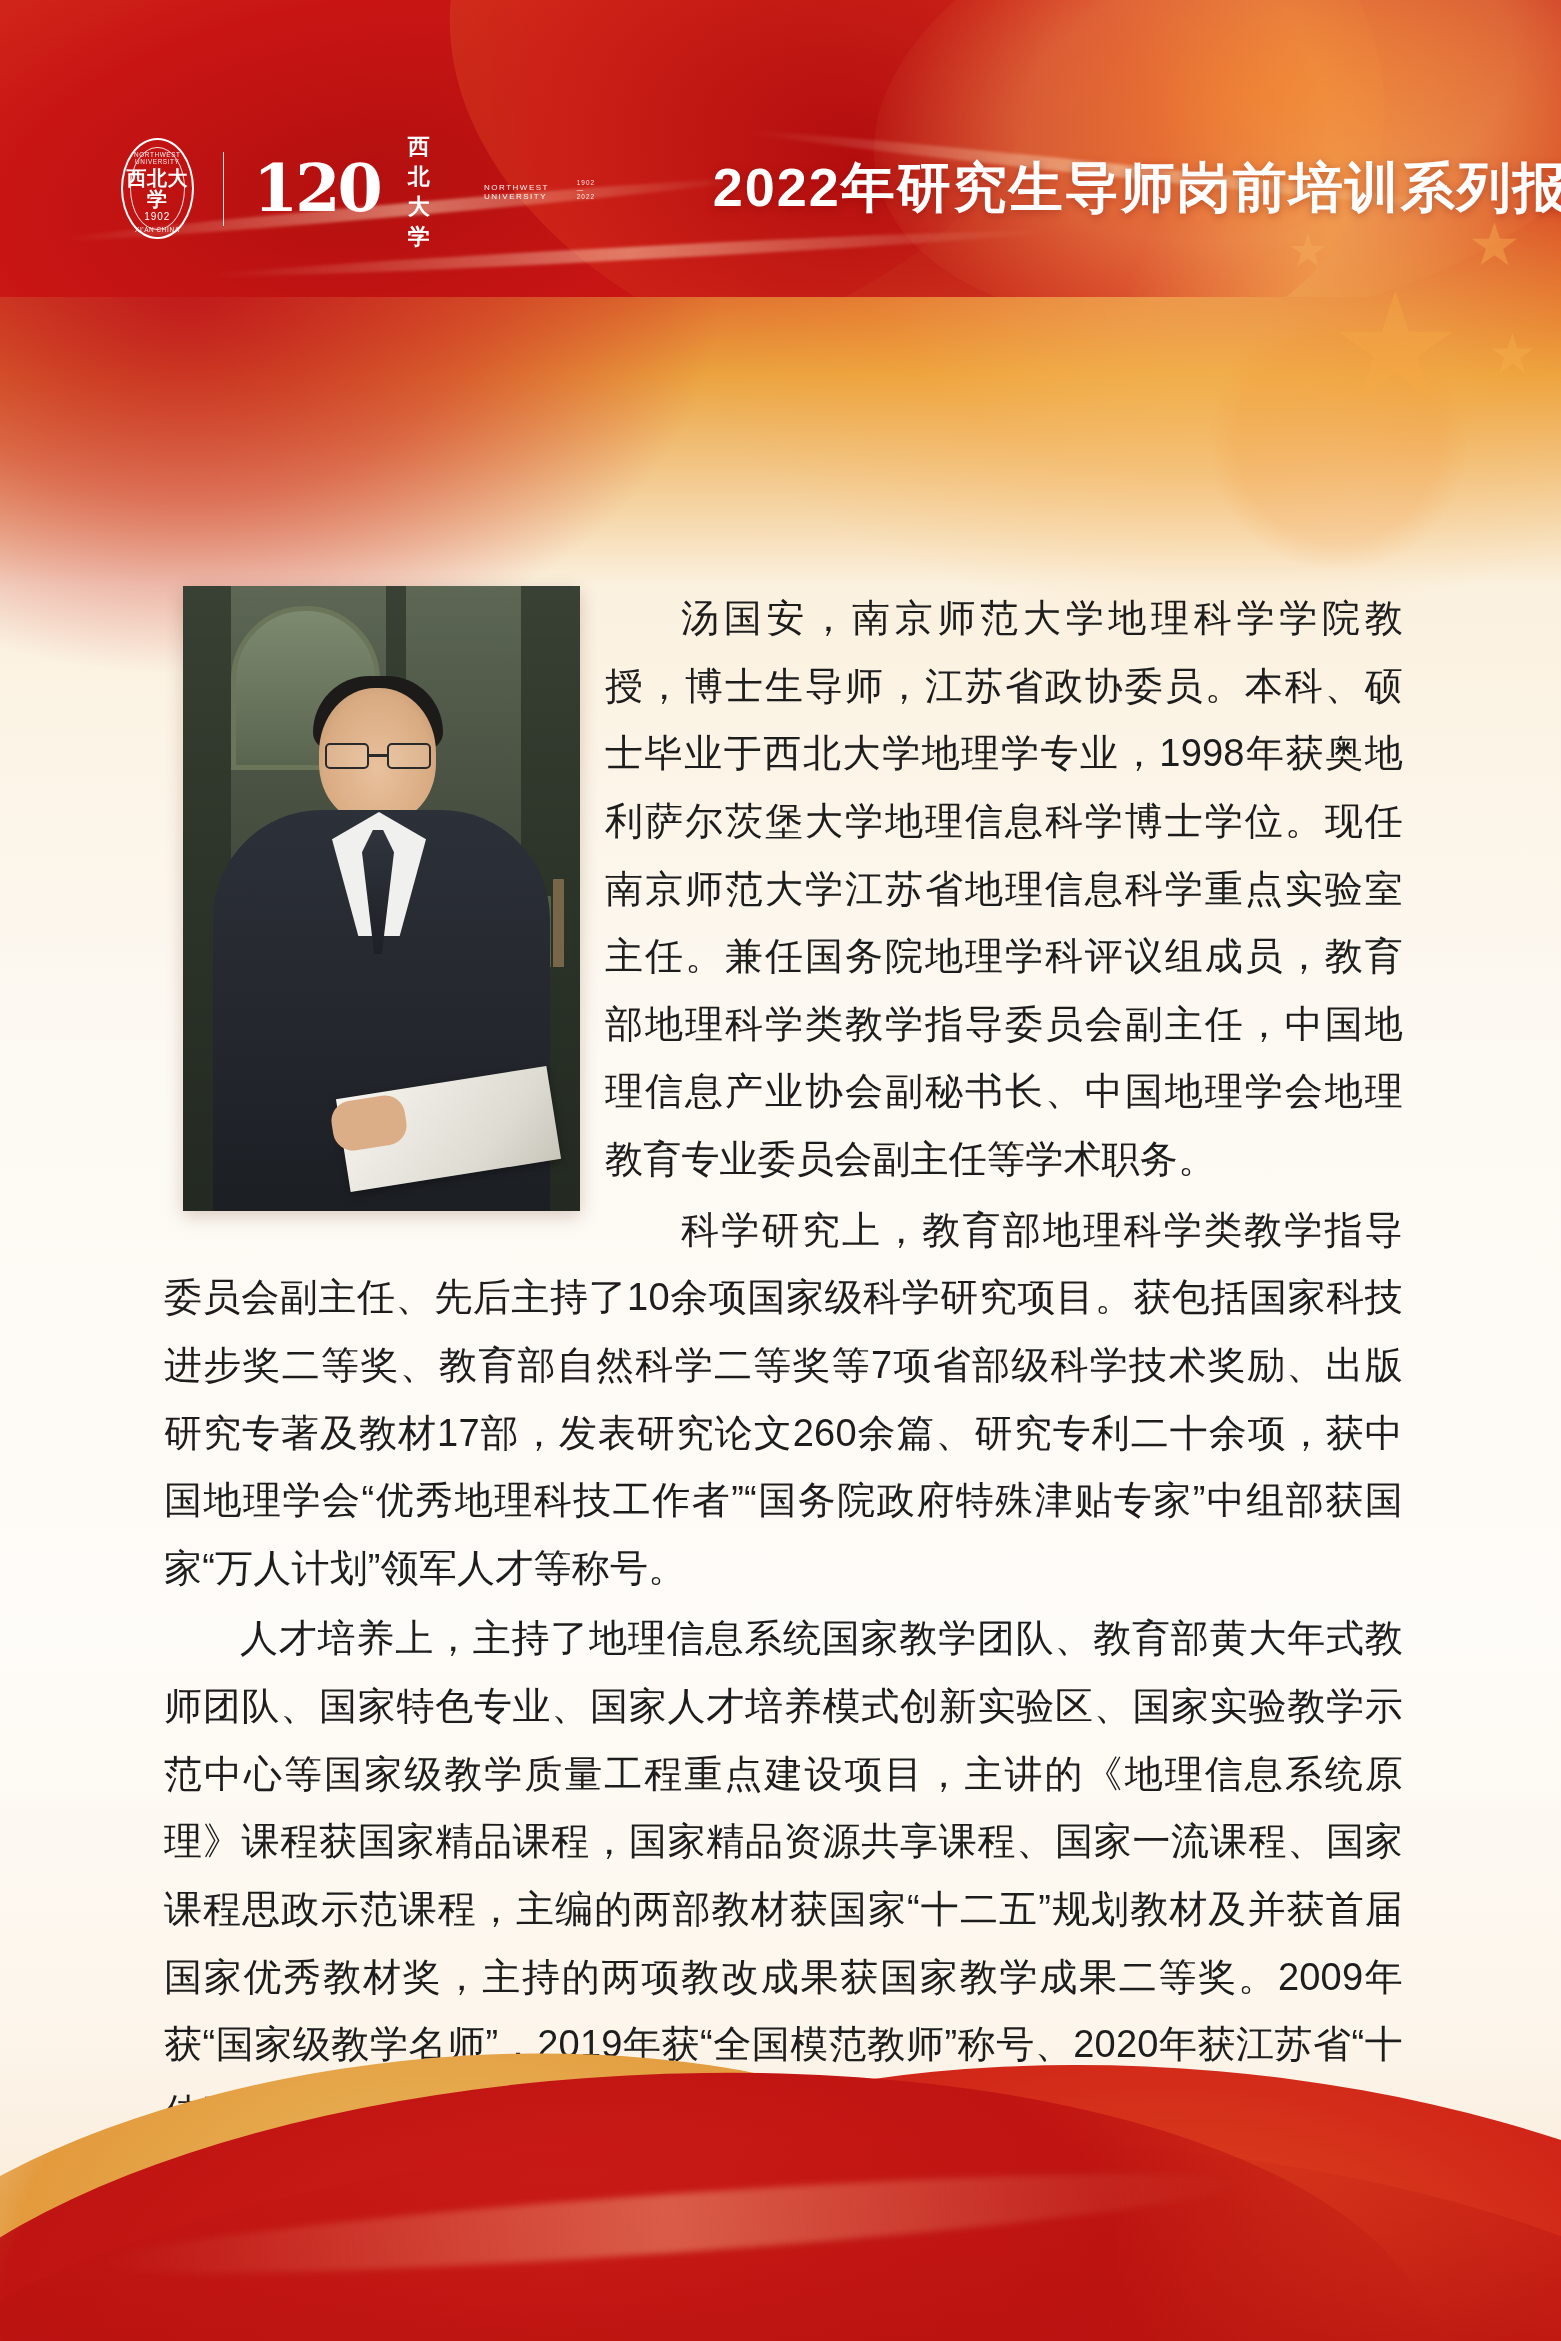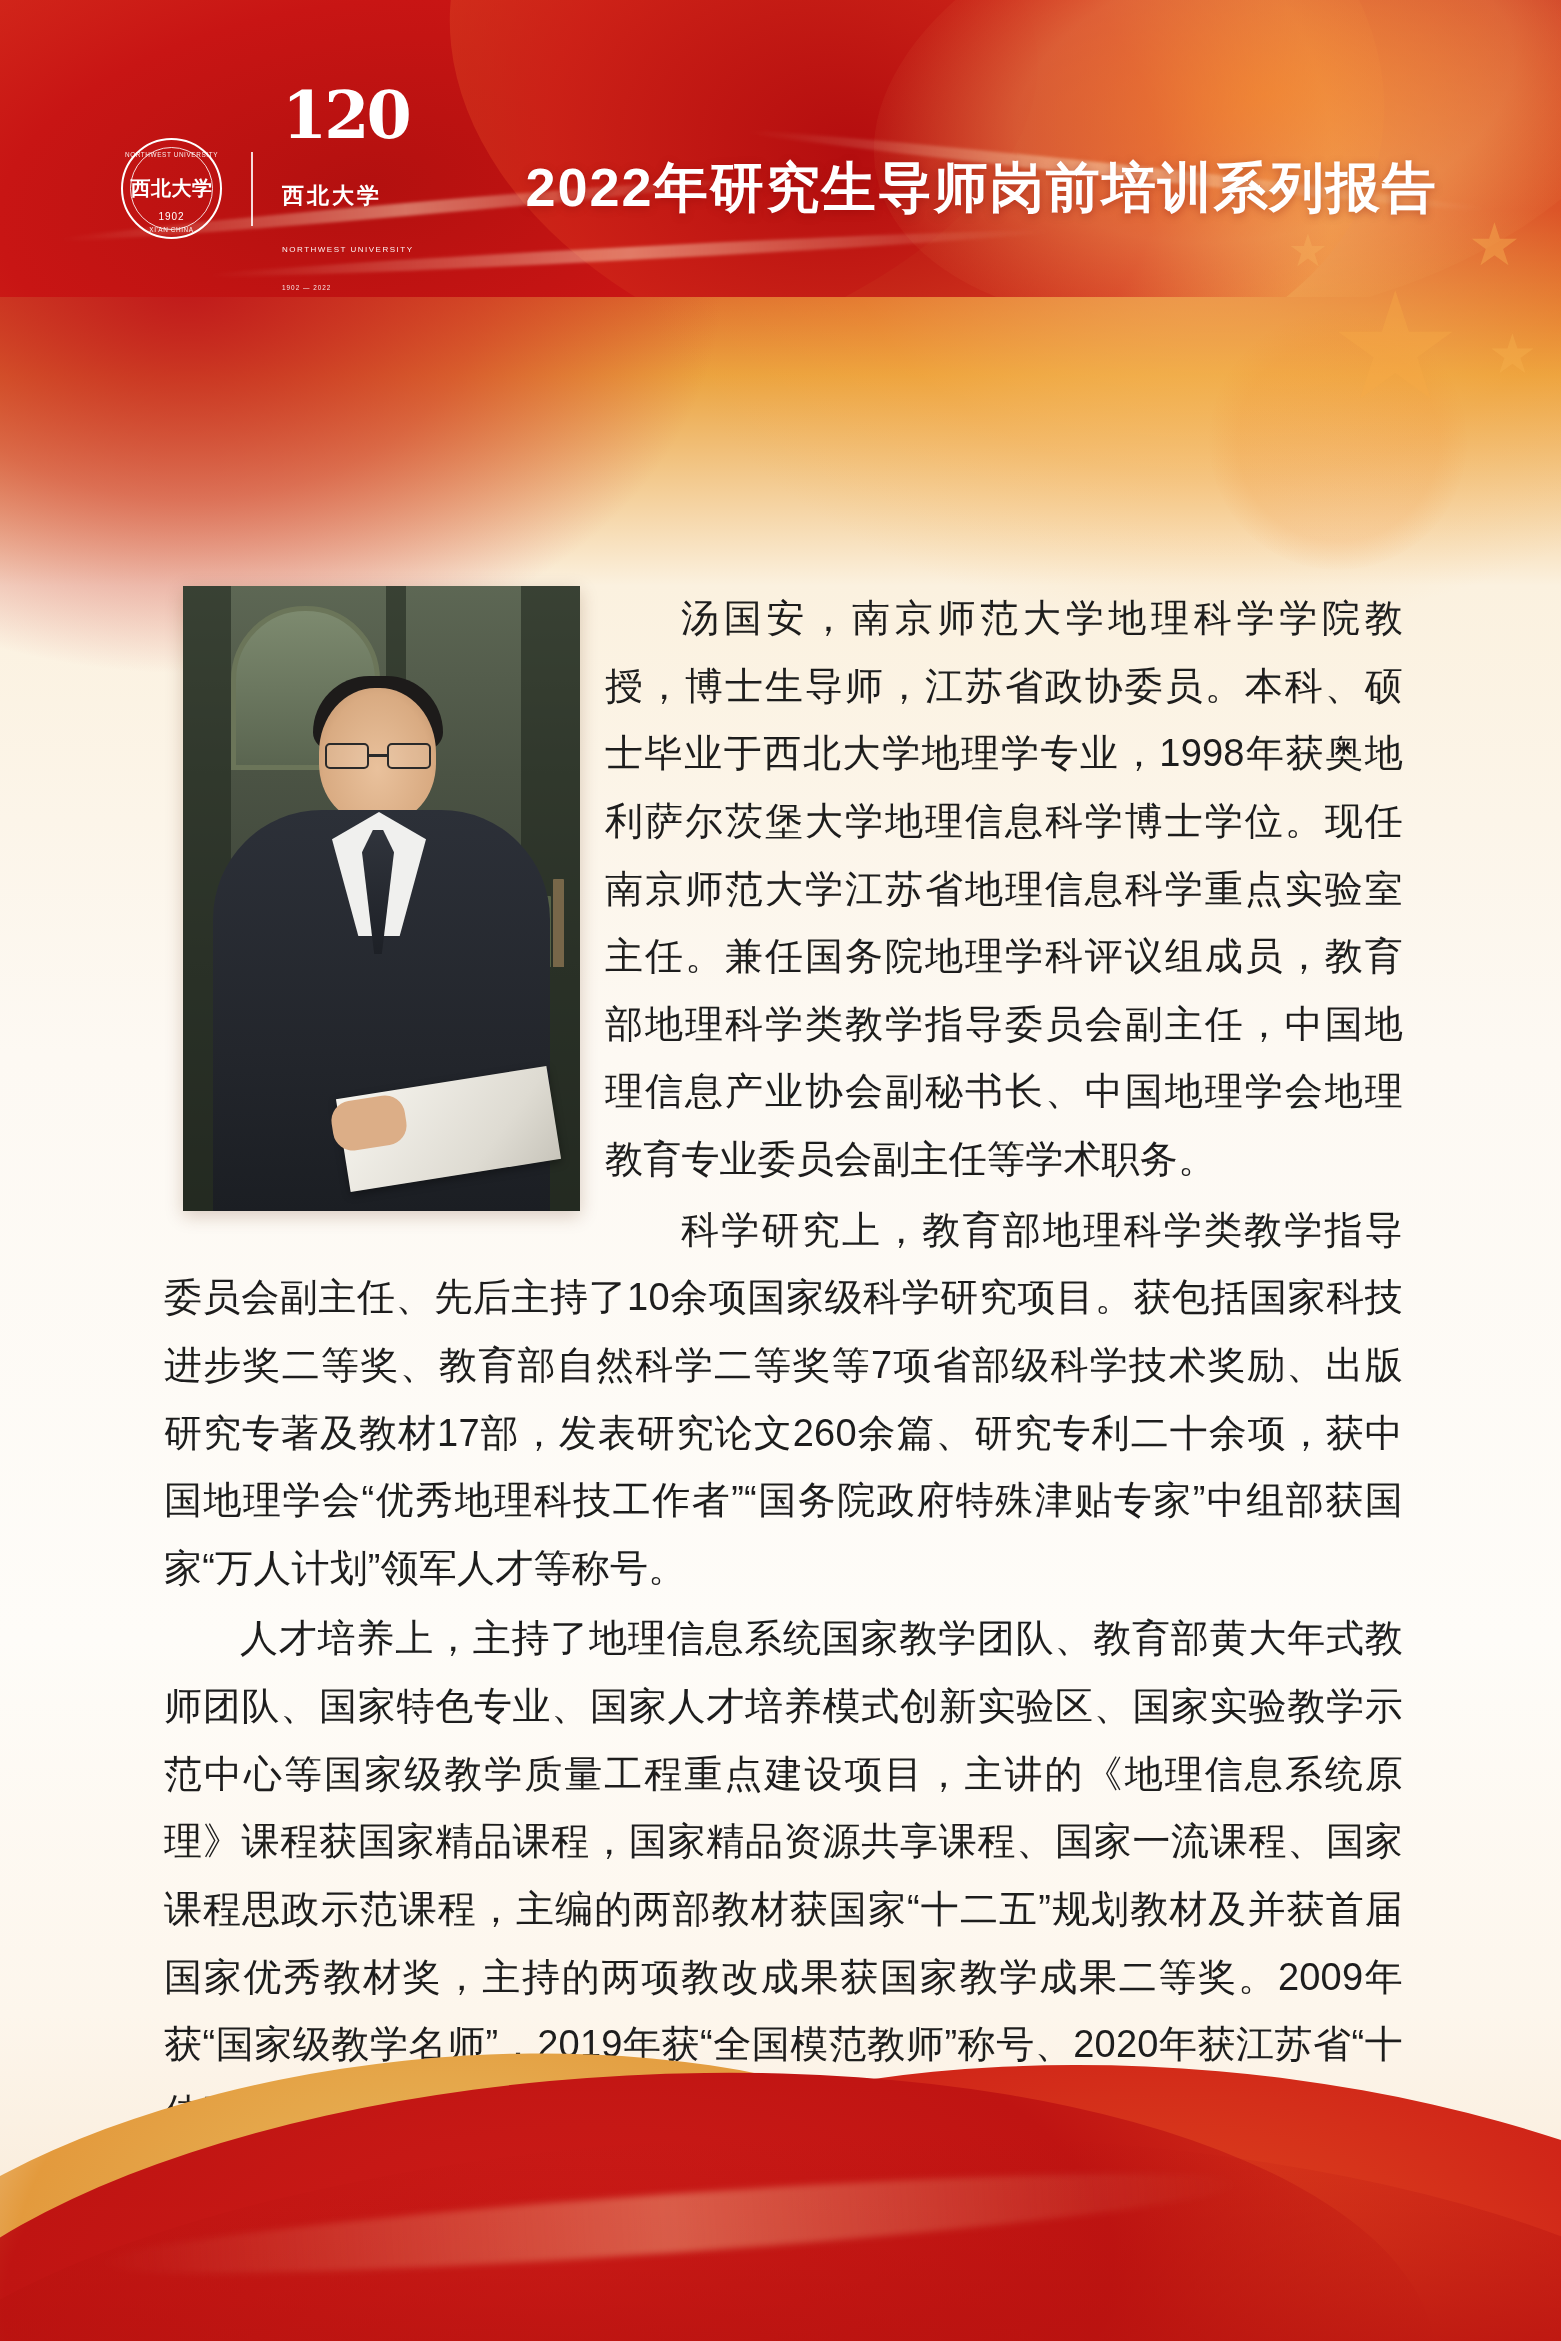--- a/index.html
+++ b/index.html
@@ -148,21 +148,22 @@
   .seal-arc-bottom { bottom: 4px; }
 
   .logo-divider {
     width: 2px;
     height: 74px;
     background: rgba(255,255,255,0.85);
     margin: 0 29px;
   }
   .wordmark {
     display: flex;
-    flex-direction: column;
+    flex-direction: row;
+    align-items: center;
     color: #ffffff;
     gap: 28px;
   }
   .wordmark-glyph {
     font-size: 65px;
     font-weight: bold;
     line-height: 0.92;
     font-family: "DejaVu Serif", serif;
     letter-spacing: -3px;
   }

